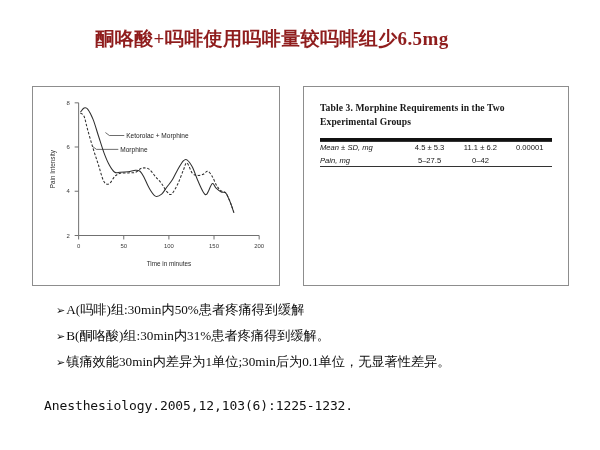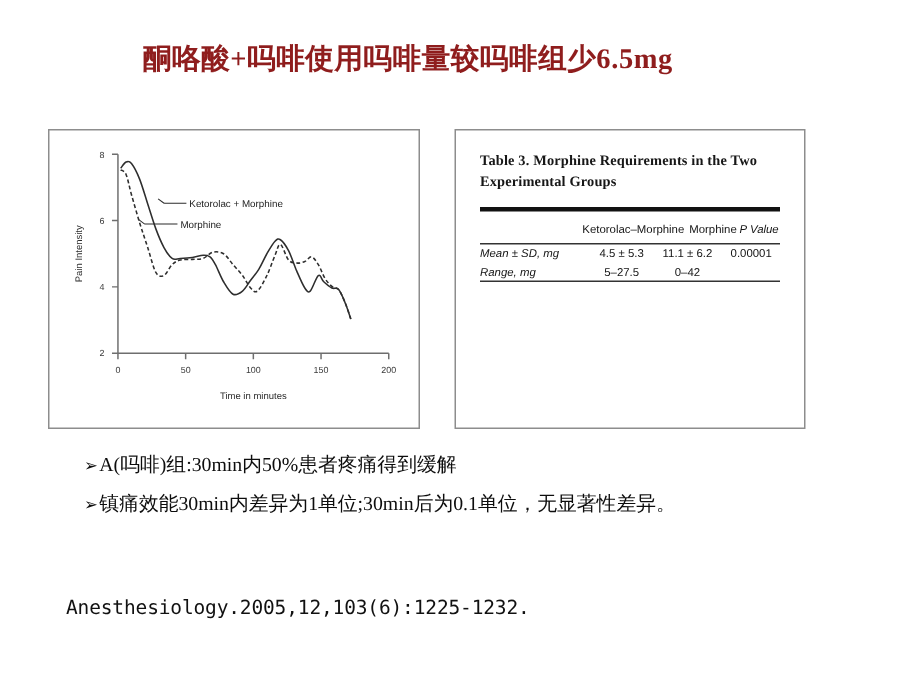--- a/index.html
+++ b/index.html
@@ -84,21 +84,21 @@
     stroke-width: 1.05;
     stroke-dasharray: 2.6 1.7;
   }
   .leader { stroke: #2b2b2b; stroke-width: 0.7; fill: none; }
 
   
   #table-panel {
     position: absolute;
     left: 303px;
     top: 0;
-    width: 234px;
+    width: 266px;
     height: 200px;
     border: 1px solid #8d8d8d;
     background: #ffffff;
     box-sizing: border-box;
     padding: 14px 16px 10px 16px;
   }
   #table-caption {
     font-family: "Liberation Serif", serif;
     font-size: 9.6px;
     font-weight: bold;
@@ -231,53 +231,46 @@
         <line class="leader" x1="64" y1="63" x2="86" y2="63"></line>
         <line class="leader" x1="64" y1="63" x2="60" y2="60"></line>
         <text class="series-label" x="88" y="65.5">Morphine</text>
       </g>
     </svg>
   </div>
 
   <div id="table-panel">
     <div id="table-caption">Table 3. Morphine Requirements in the Two Experimental Groups</div>
     <div class="rule-thick"></div>
-    <table id="morphine-table">
-      <thead>
-        <tr>
-          <th class="col-label"></th>
-          <th>Ketorolac–Morphine</th>
-          <th>Morphine</th>
-          <th class="col-pvalue">P Value</th>
-        </tr>
-      </thead>
-    </table>
     <div class="rule-thin"></div>
     <table id="morphine-table">
       <tbody class="table-body">
         <tr>
           <td class="row-head">Mean ± SD, mg</td>
           <td>4.5 ± 5.3</td>
           <td>11.1 ± 6.2</td>
           <td>0.00001</td>
         </tr>
         <tr>
-          <td class="row-head">Range, mg</td>
+          <td class="row-head">Pain, mg</td>
           <td>5–27.5</td>
           <td>0–42</td>
           <td></td>
         </tr>
       </tbody>
     </table>
     <div class="rule-thin"></div>
   </div>
 </div>
 
 <ul id="bullet-list">
   <li>
     <span class="bullet-marker">➢</span><span>A(吗啡)组:30min内50%患者疼痛得到缓解</span>
   </li>
   <li>
+    <span class="bullet-marker">➢</span><span>B(酮咯酸)组:30min内31%患者疼痛得到缓解。</span>
+  </li>
+  <li>
     <span class="bullet-marker">➢</span><span>镇痛效能30min内差异为1单位;30min后为0.1单位，无显著性差异。</span>
   </li>
 </ul>
 
 <div id="citation">Anesthesiology.2005,12,103(6):1225-1232.</div>
 
 </body></html>

